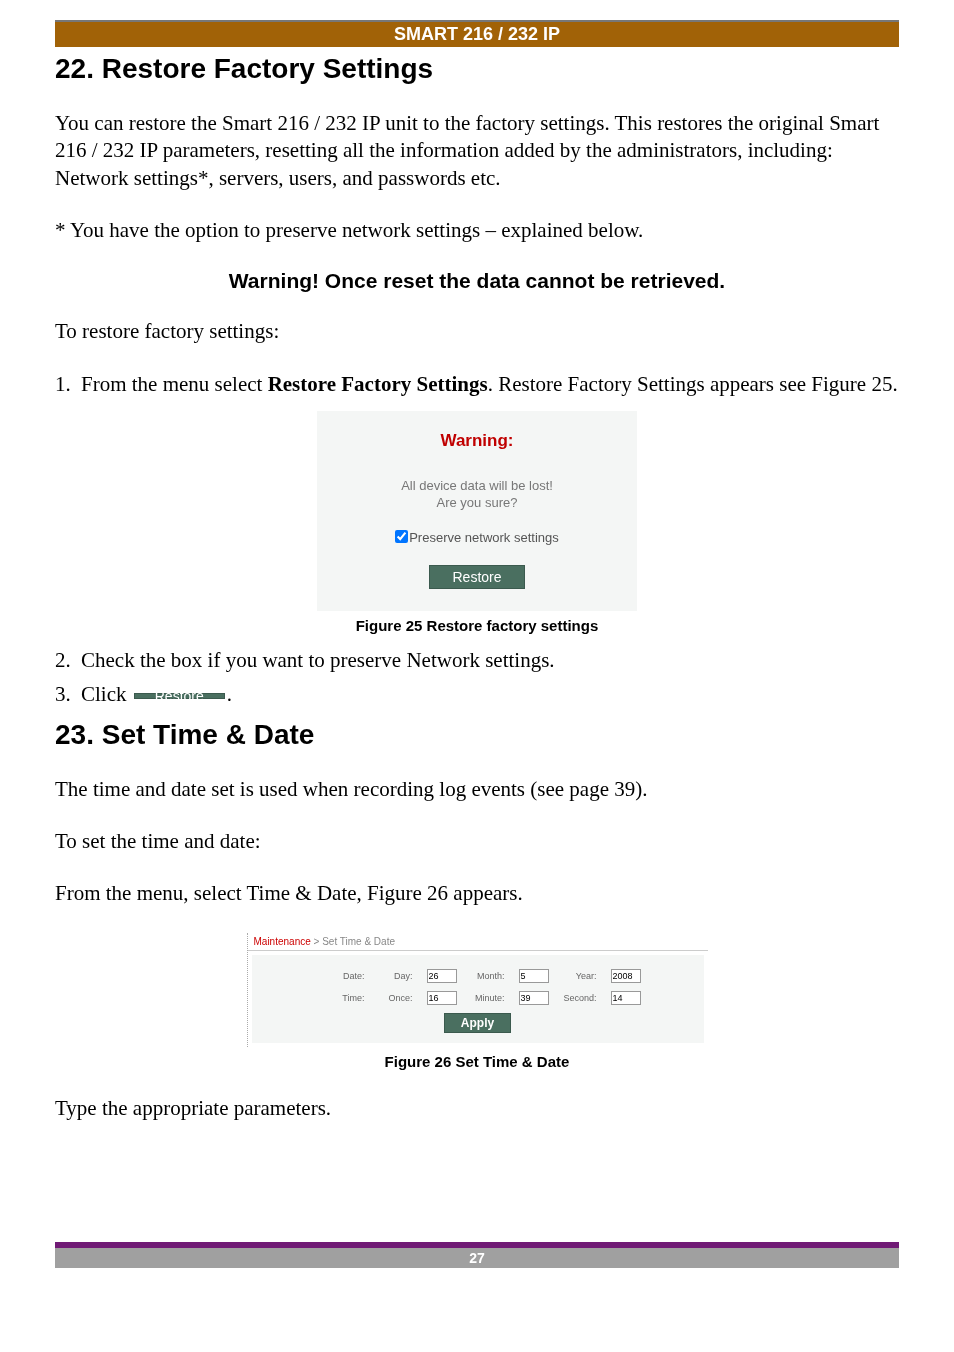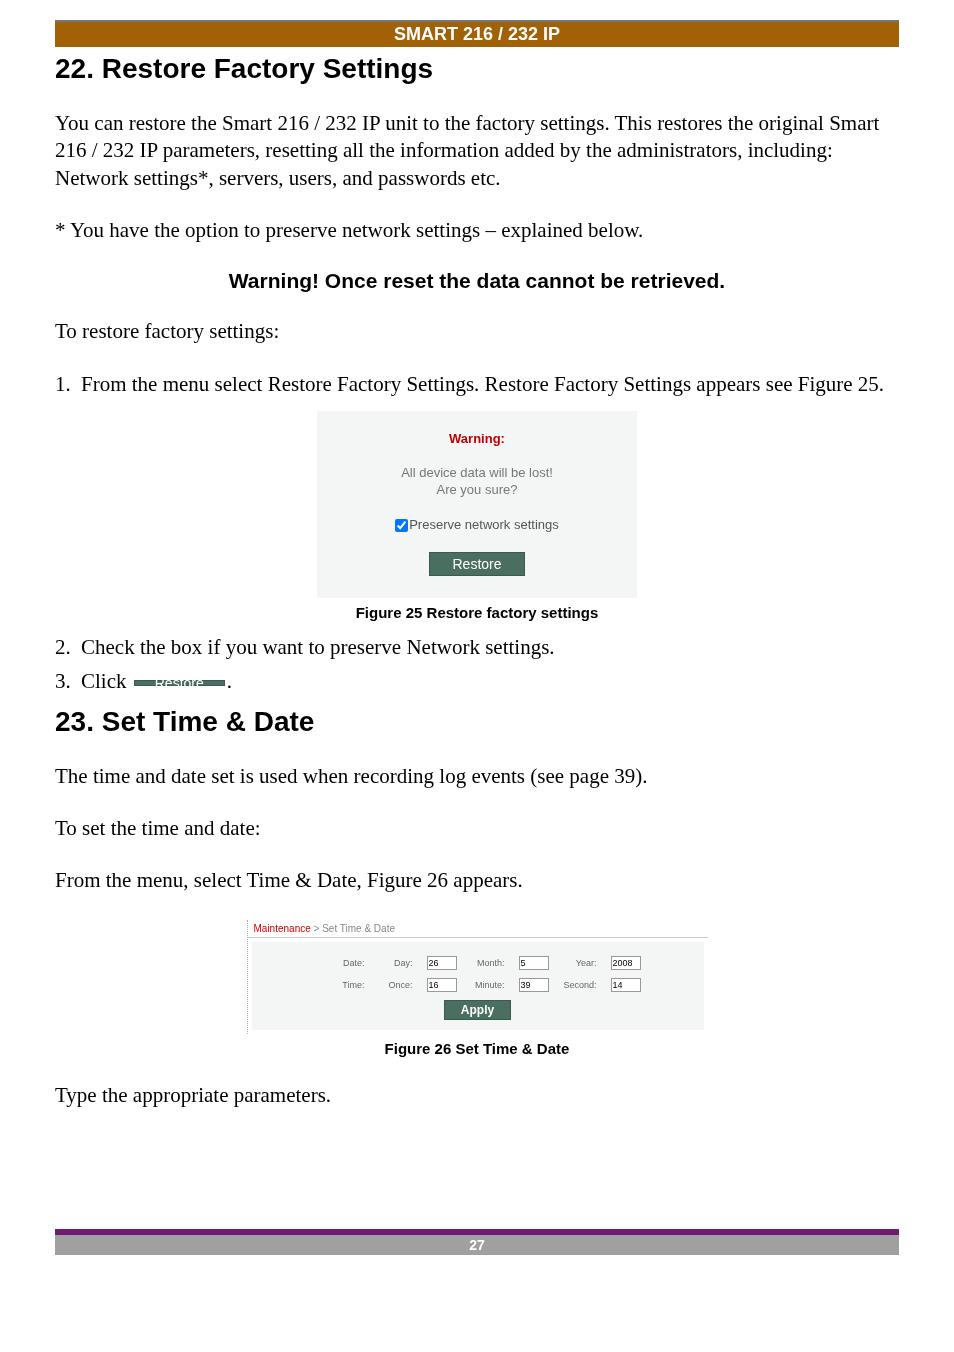--- a/index.html
+++ b/index.html
@@ -52,45 +52,45 @@
   line-height: 1.35;
   margin: 6px 0;
   display: flex;
   align-items: flex-start;
 }
 ol.steps li .num {
   width: 26px;
   flex: 0 0 26px;
 }
 ol.steps li .txt { flex: 1; }
-ol.steps li .txt .bold { font-weight: normal; margin-top: 44px; }
+ol.steps li .txt .bold { font-weight: bold; margin-top: 44px; }
 .fig-wrap { text-align: center; margin: 12px 0 4px 0; }
 .fig-caption {
   font-family: Arial, sans-serif;
   font-size: 15px;
   font-weight: bold;
   text-align: center;
   margin: 6px 0 12px 0;
 }
 
 .dlg25 {
   display: inline-block;
   width: 300px;
   background: #f4f6f5;
   text-align: center;
   font-family: "Trebuchet MS", Arial, sans-serif;
   font-size: 13px;
   padding: 20px 10px 22px 10px;
   color: #555;
 }
-.dlg25 .w-title { color: #c00000; font-weight: bold; font-size: 13px; margin-bottom: 18px; }
+.dlg25 .w-title { color: #c00000; font-weight: bold; font-size: 17px; margin-bottom: 26px; }
 .dlg25 .w-msg { color: #777; margin-bottom: 18px; line-height: 1.35; }
 .dlg25 .cbrow {
   display: inline-flex;
-  align-items: flex-end;
+  align-items: flex-start;
   gap: 1px;
   color: #555;
   margin-bottom: 20px;
 }
 .dlg25 .cbrow input { margin: 0; }
 .btn-restore {
   display: inline-block;
   background: #4a6f60;
   color: #fff;
   font-family: "Trebuchet MS", Arial, sans-serif;

